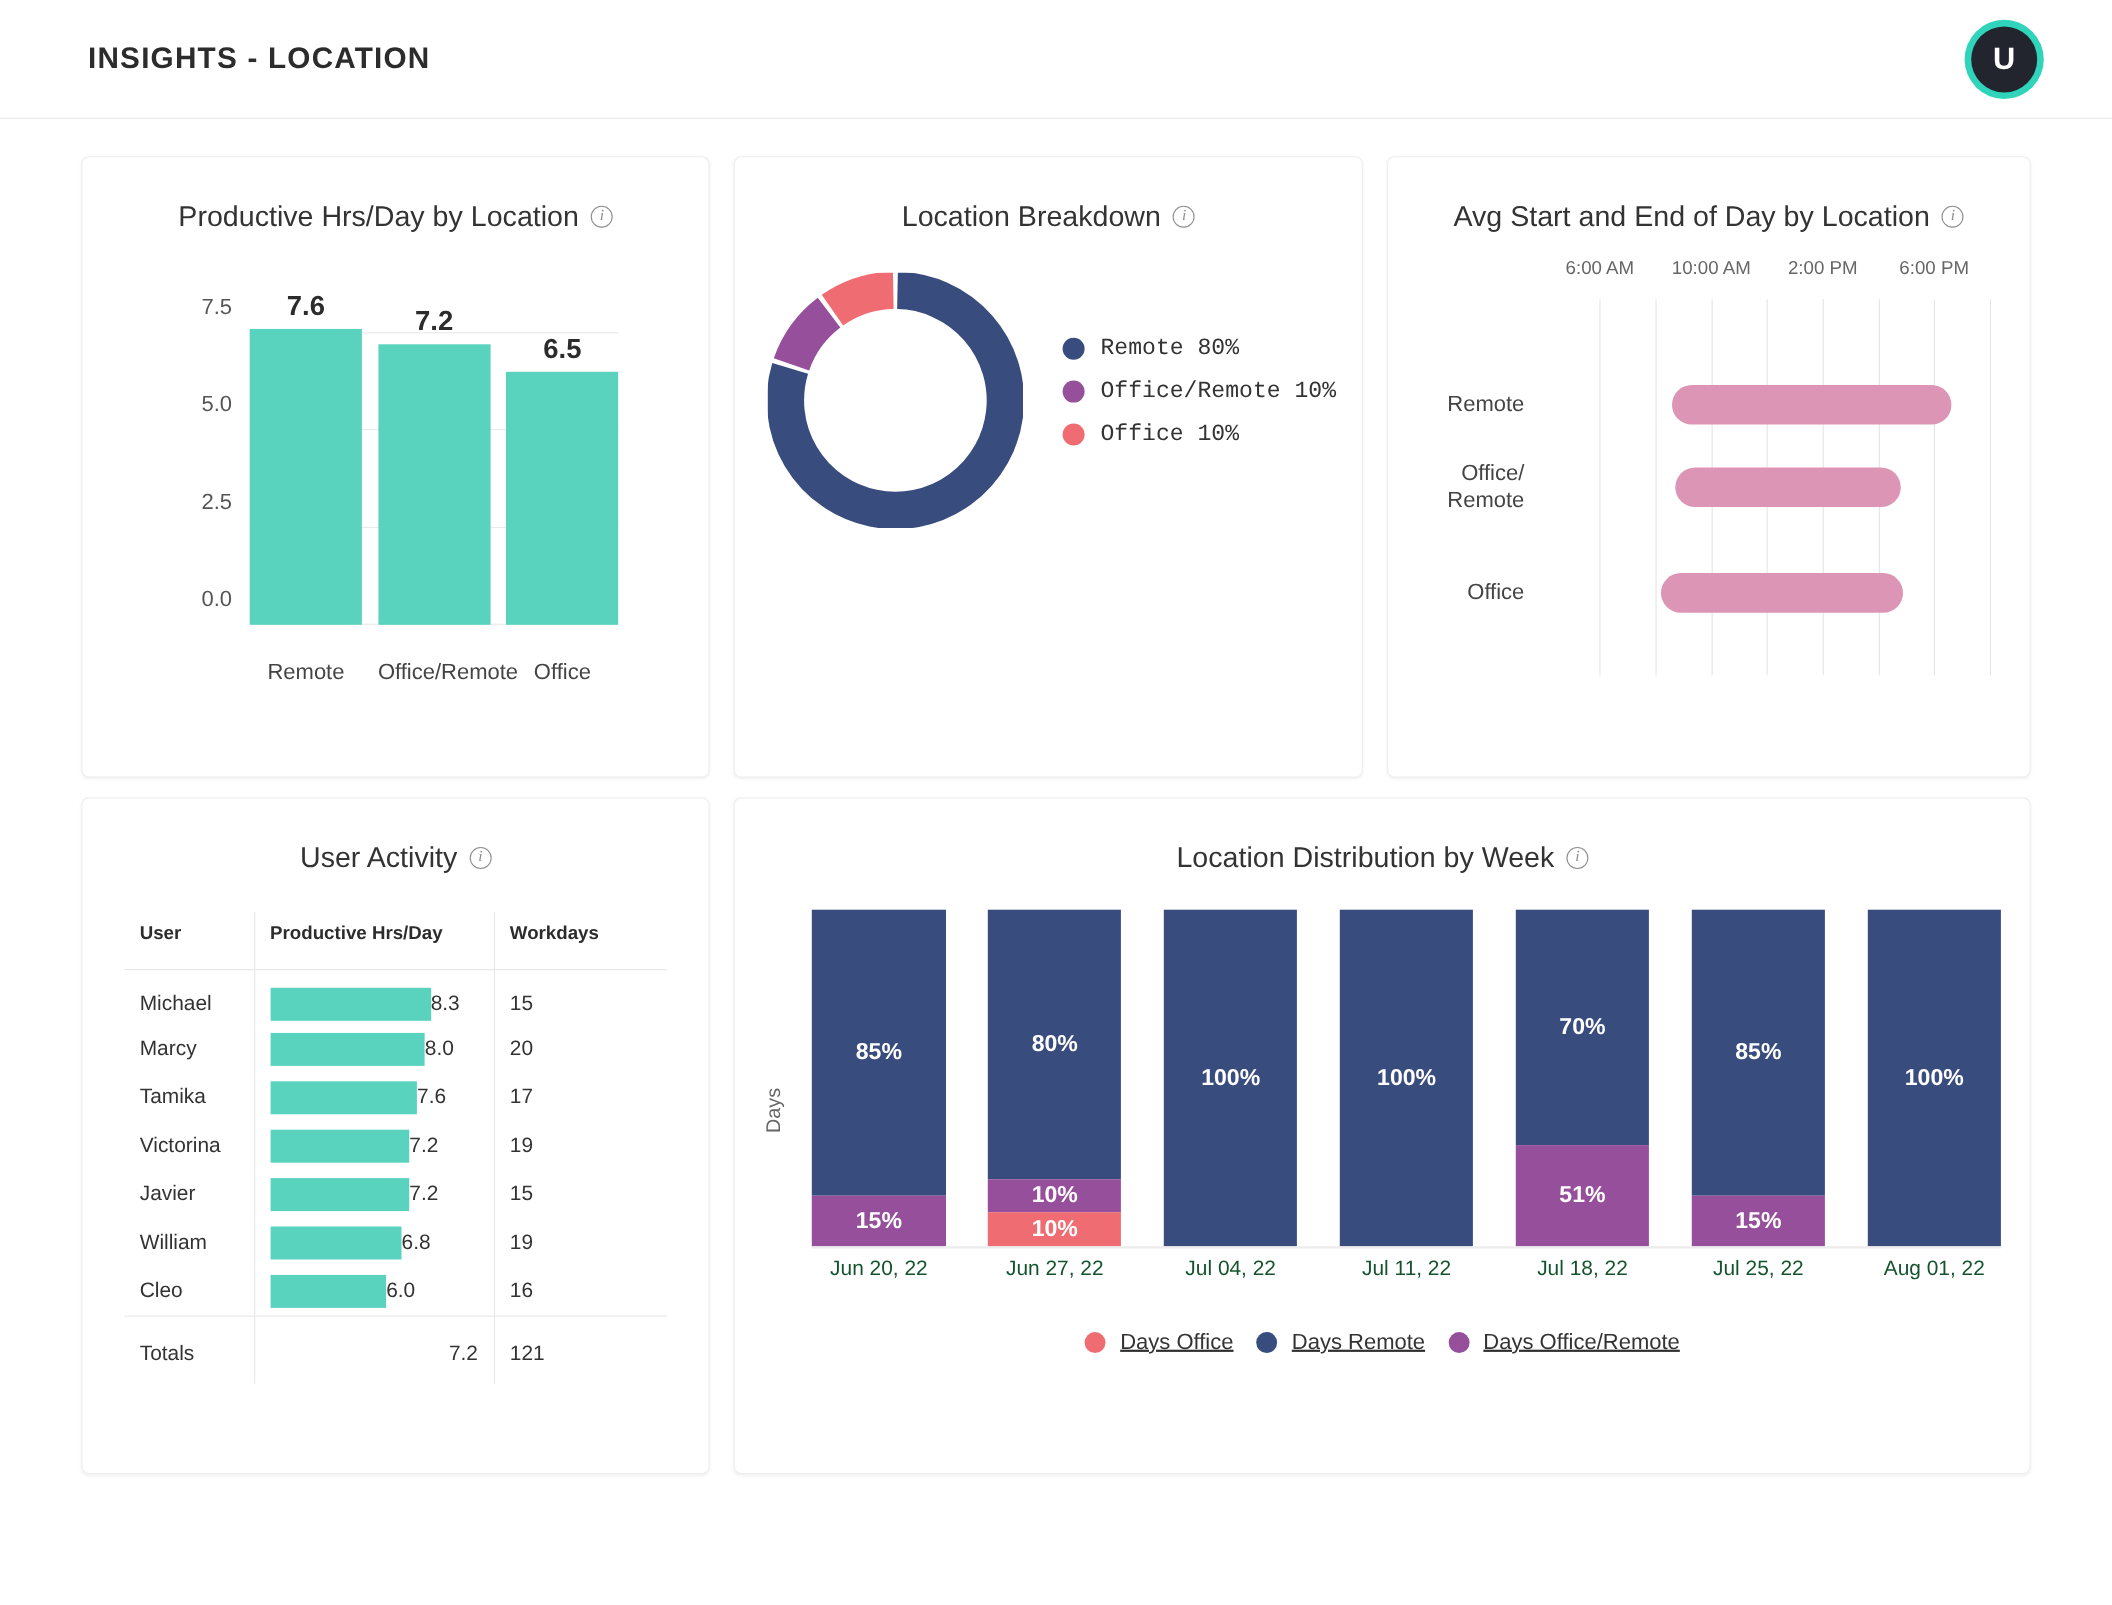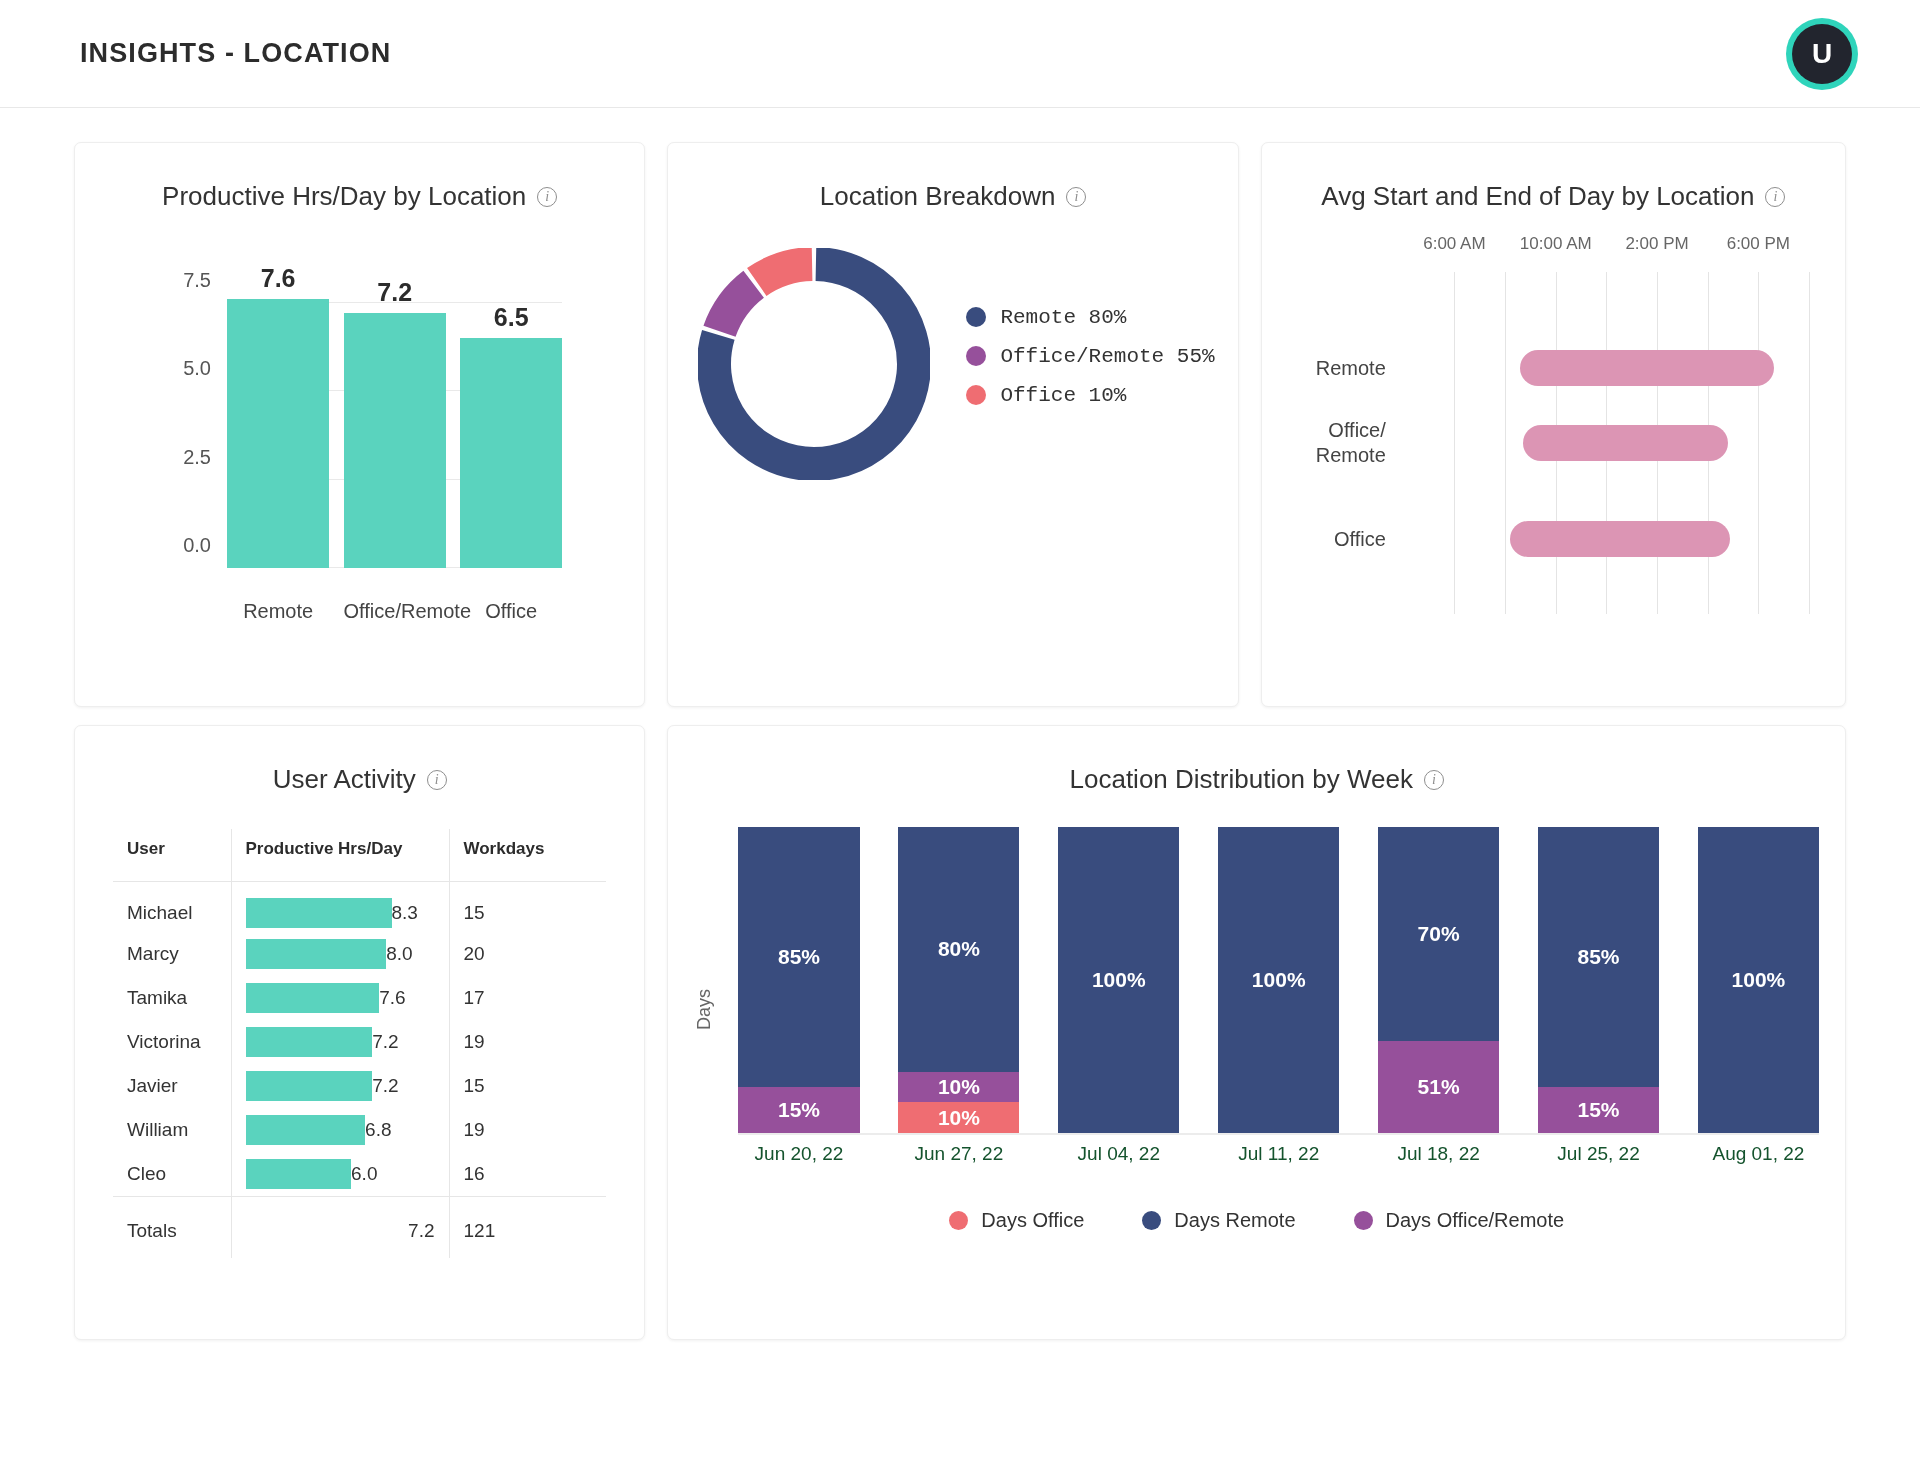--- a/index.html
+++ b/index.html
@@ -174,21 +174,21 @@
     color: #ffffff; font-size: 21px; font-weight: bold;
   }
   .st-axis { position: absolute; left: 70px; right: 26px; top: 312px; height: 2px; background: #ececec; }
   .stack-xlabels {
     position: absolute; left: 70px; right: 26px; top: 322px;
     display: flex; justify-content: space-between;
   }
   .st-xlabel { width: 11.2%; text-align: center; font-size: 19px; color: #14532d; }
   .stack-legend {
     position: absolute; left: 0; right: 0; top: 388px;
-    display: flex; justify-content: center; gap: 58px;
+    display: flex; justify-content: center; gap: 21px; text-decoration: underline;
   }
   .sl-row { display: flex; align-items: center; gap: 13px; }
   .sl-dot { width: 19px; height: 19px; border-radius: 50%; flex: none; }
   .sl-text { font-size: 20px; color: #333333; white-space: nowrap; }
 </style>
 </head>
 <body>
 
 <div class="app-header">
   <div class="app-title">INSIGHTS - LOCATION</div>
@@ -256,21 +256,21 @@
               <path d="M 58.78541265544834 33.984812412622816 A 100 100 0 0 1 114.08025576003095 16.018428787835575" stroke="#ef6d72" stroke-width="34" fill="none"></path>
             </svg>
           </div>
         <div class="donut-legend" id="donut-legend">
             <div class="lg-row">
               <span class="lg-dot" style="background: rgb(57, 76, 126);"></span>
               <span class="lg-text">Remote 80%</span>
             </div>
             <div class="lg-row">
               <span class="lg-dot" style="background: rgb(150, 80, 155);"></span>
-              <span class="lg-text">Office/Remote 55%</span>
+              <span class="lg-text">Office/Remote 10%</span>
             </div>
             <div class="lg-row">
               <span class="lg-dot" style="background: rgb(239, 109, 114);"></span>
               <span class="lg-text">Office 10%</span>
             </div>
           </div>
       </div>
     </div>
 
     <div class="card c3">

